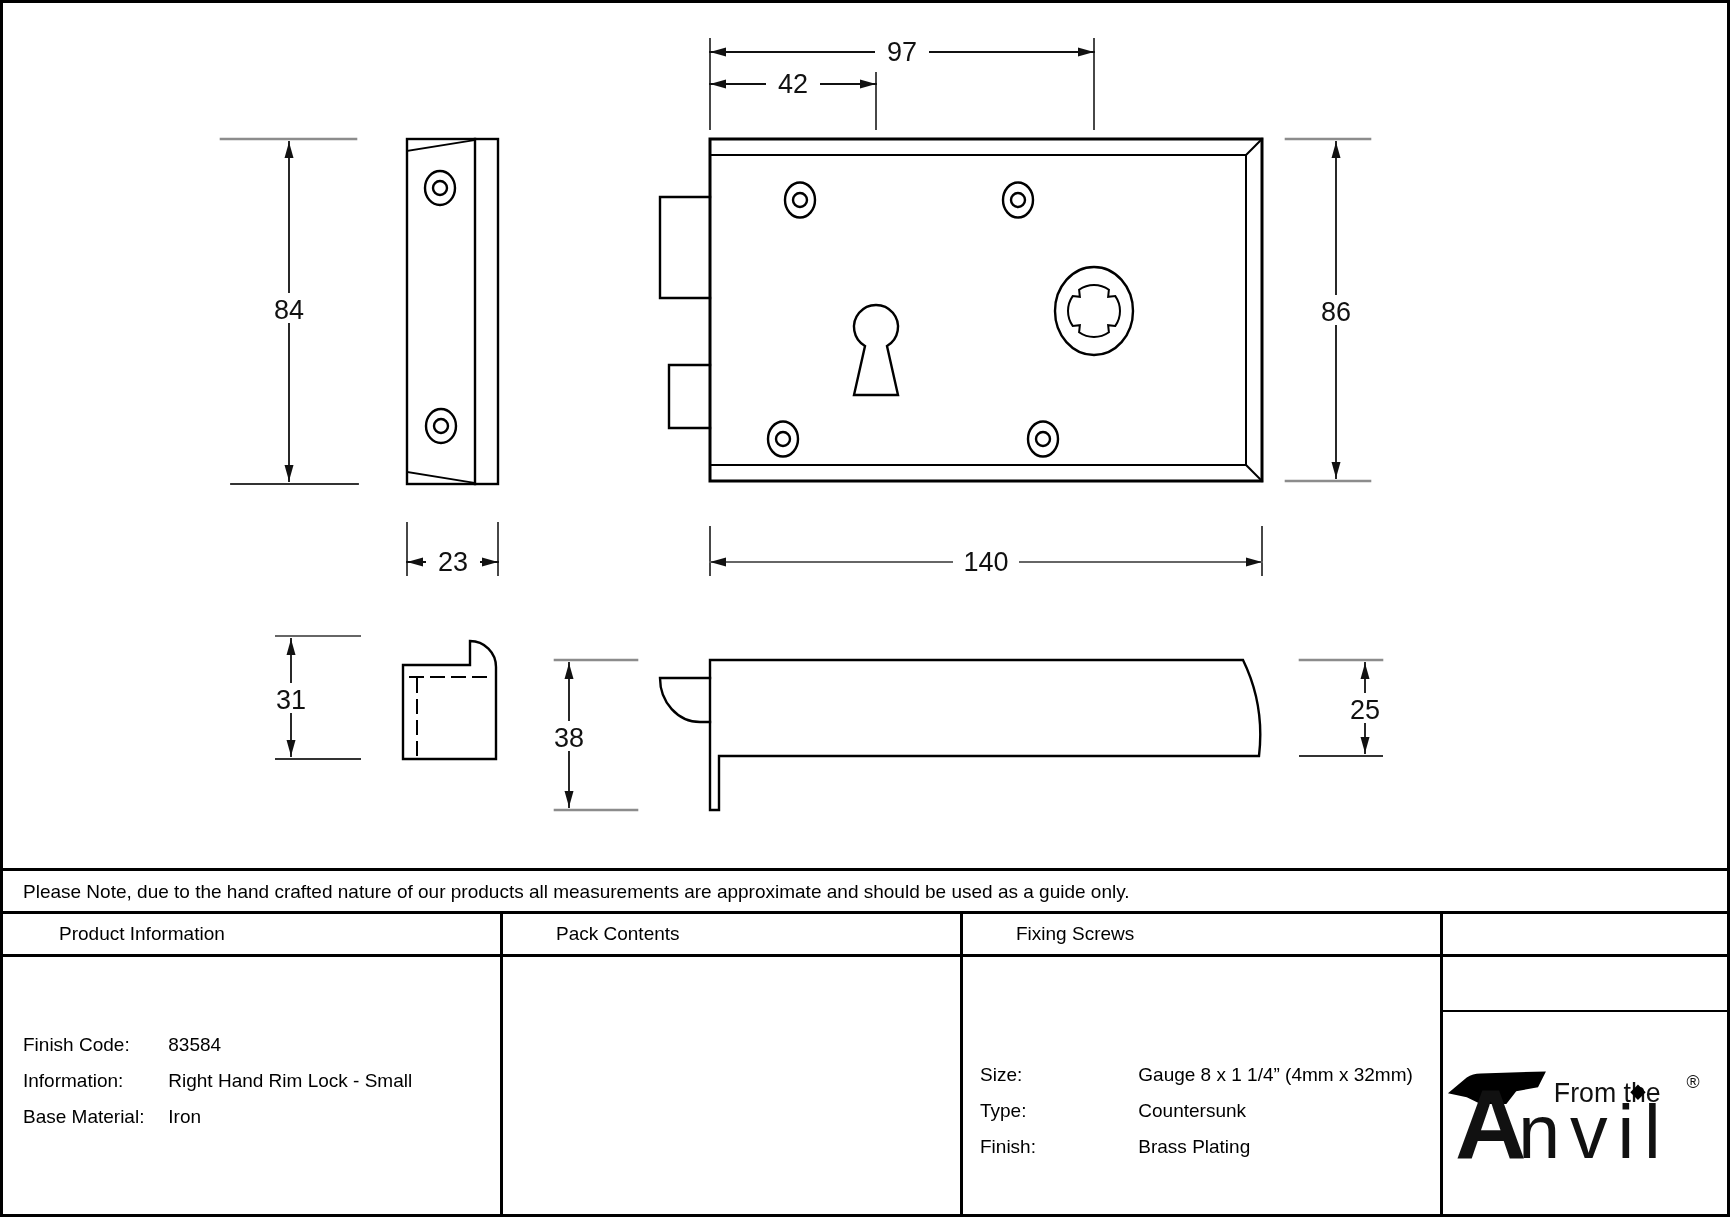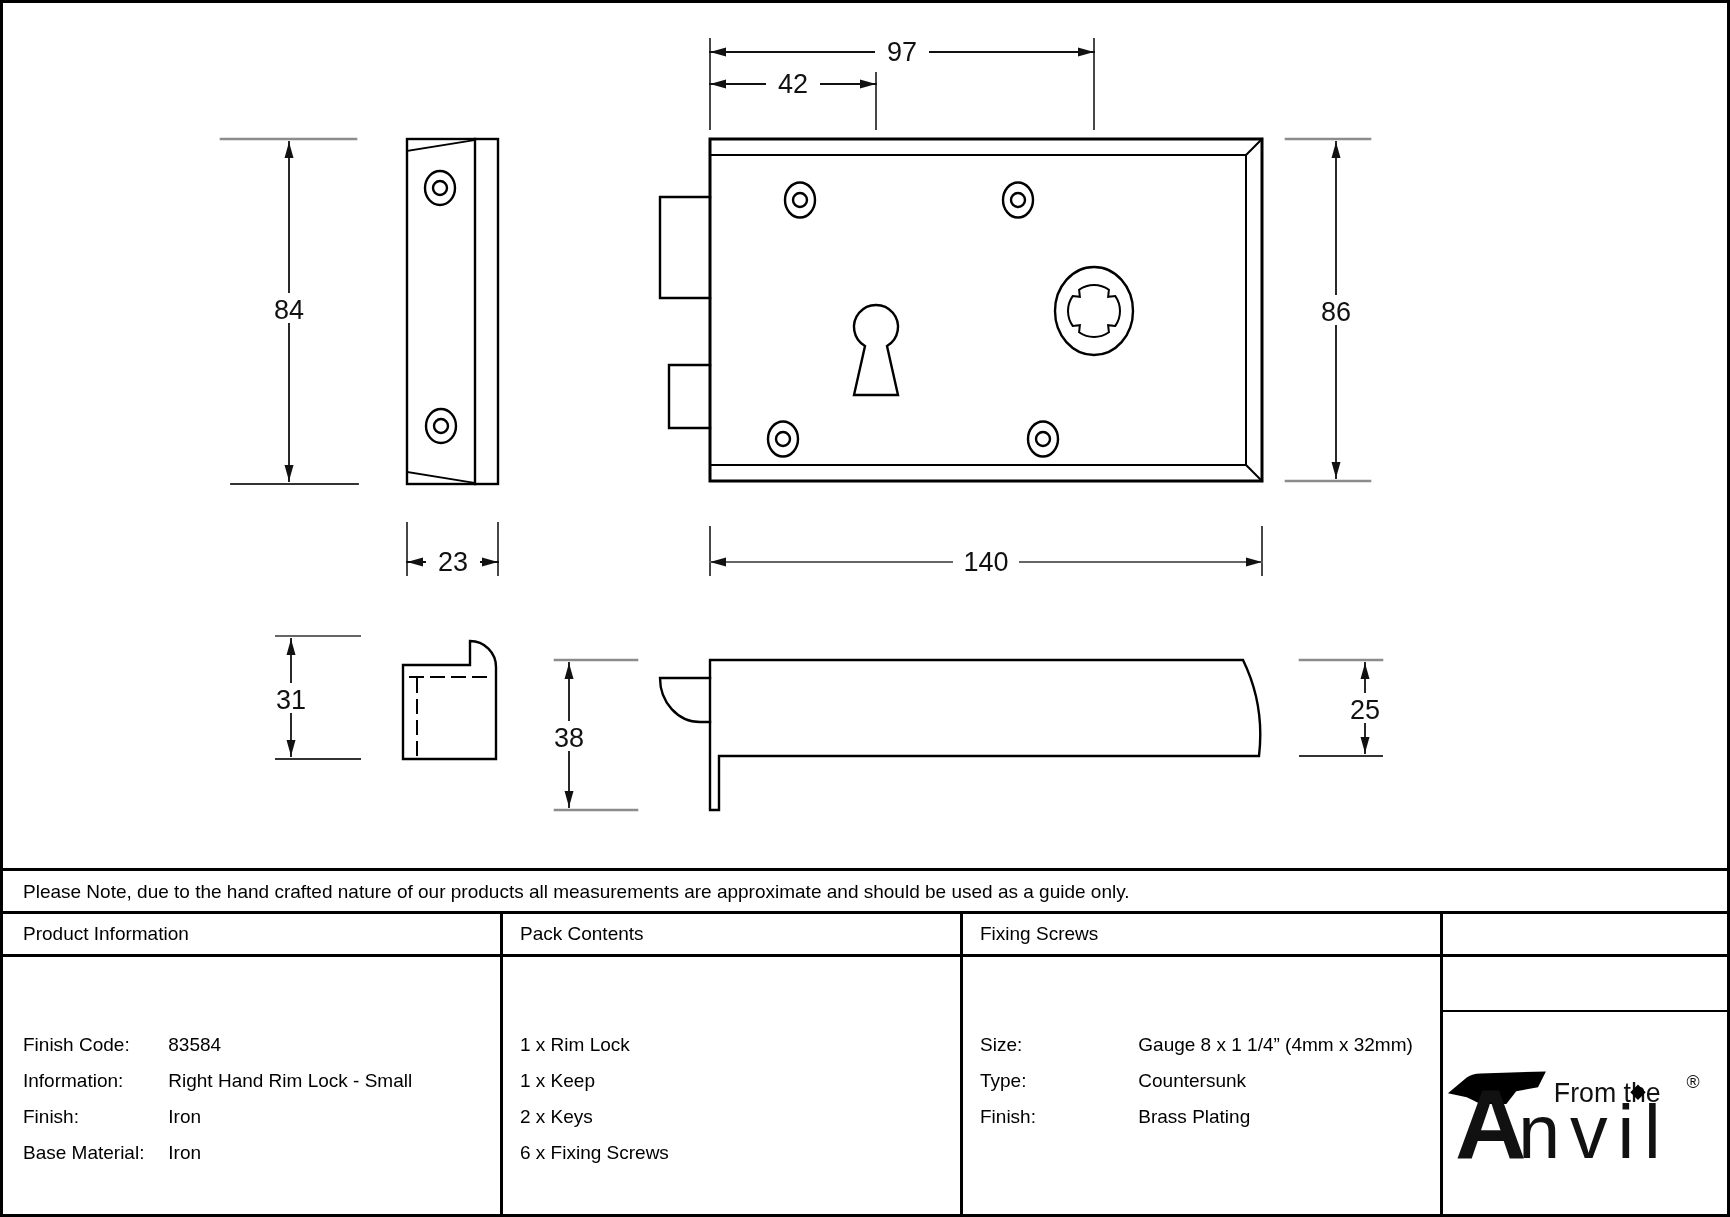--- a/index.html
+++ b/index.html
@@ -1,26 +1,26 @@
 <!DOCTYPE html>
 <html><head>
 <meta charset="utf-8">
 <style>
   html,body{margin:0;padding:0;background:#e8e8e8;}
   .page{position:relative;width:1730px;height:1217px;background:#fff;border:3px solid #000;
         box-sizing:border-box;font-family:"Liberation Sans",sans-serif;color:#000;overflow:hidden;}
   .hline{position:absolute;left:0;right:0;height:3px;background:#000;}
   .vline{position:absolute;width:3px;background:#000;}
   .note-text{position:absolute;left:20px;top:870px;height:38px;line-height:38px;font-size:19px;text-align:right;}
-  .col-header{position:absolute;top:911px;height:40px;line-height:40px;font-size:19px;padding-left:20px;}
+  .col-header{position:absolute;top:911px;height:40px;line-height:40px;font-size:19px;padding-left:20px;margin-left:36px;}
   .rows{position:absolute;top:1024px;}
   .row{height:36px;line-height:36px;font-size:19px;white-space:nowrap;}
   .lab{display:inline-block;}
   .c1 .lab{width:140px;}
-  .c3 .lab{width:153px;}
+  .c3 .lab{width:153px;margin-top:30px;}
   svg text{font-family:"Liberation Sans",sans-serif;fill:#111;}
   .logo-cell{position:absolute;left:1440px;top:1007px;width:287px;height:207px;border-top:2px solid #000;}
 </style>
 </head>
 <body>
 
 <div class="page">
 
   <svg width="1724" height="862" viewBox="0 0 1724 862" style="position:absolute;left:0;top:0" fill="none" stroke-linecap="square">
 
@@ -189,36 +189,26 @@
   <div class="rows c1" style="left:20px">
     <div class="row">
       <span class="lab">Finish Code:</span>
       <span>83584</span>
     </div>
     <div class="row">
       <span class="lab">Information:</span>
       <span>Right Hand Rim Lock - Small</span>
     </div>
     <div class="row">
-      <span class="lab">Finish:</span>
-      <span>Iron</span>
-    </div>
-    <div class="row">
       <span class="lab">Base Material:</span>
       <span>Iron</span>
     </div>
   </div>
 
   <div class="col-header" style="left:497px">Pack Contents</div>
-  <div class="rows" style="left:517px">
-    <div class="row">1 x Rim Lock</div>
-    <div class="row">1 x Keep</div>
-    <div class="row">2 x Keys</div>
-    <div class="row">6 x Fixing Screws</div>
-  </div>
 
   <div class="col-header" style="left:957px">Fixing Screws</div>
   <div class="rows c3" style="left:977px">
     <div class="row">
       <span class="lab">Size:</span>
       <span>Gauge 8 x 1 1/4” (4mm x 32mm)</span>
     </div>
     <div class="row">
       <span class="lab">Type:</span>
       <span>Countersunk</span>

